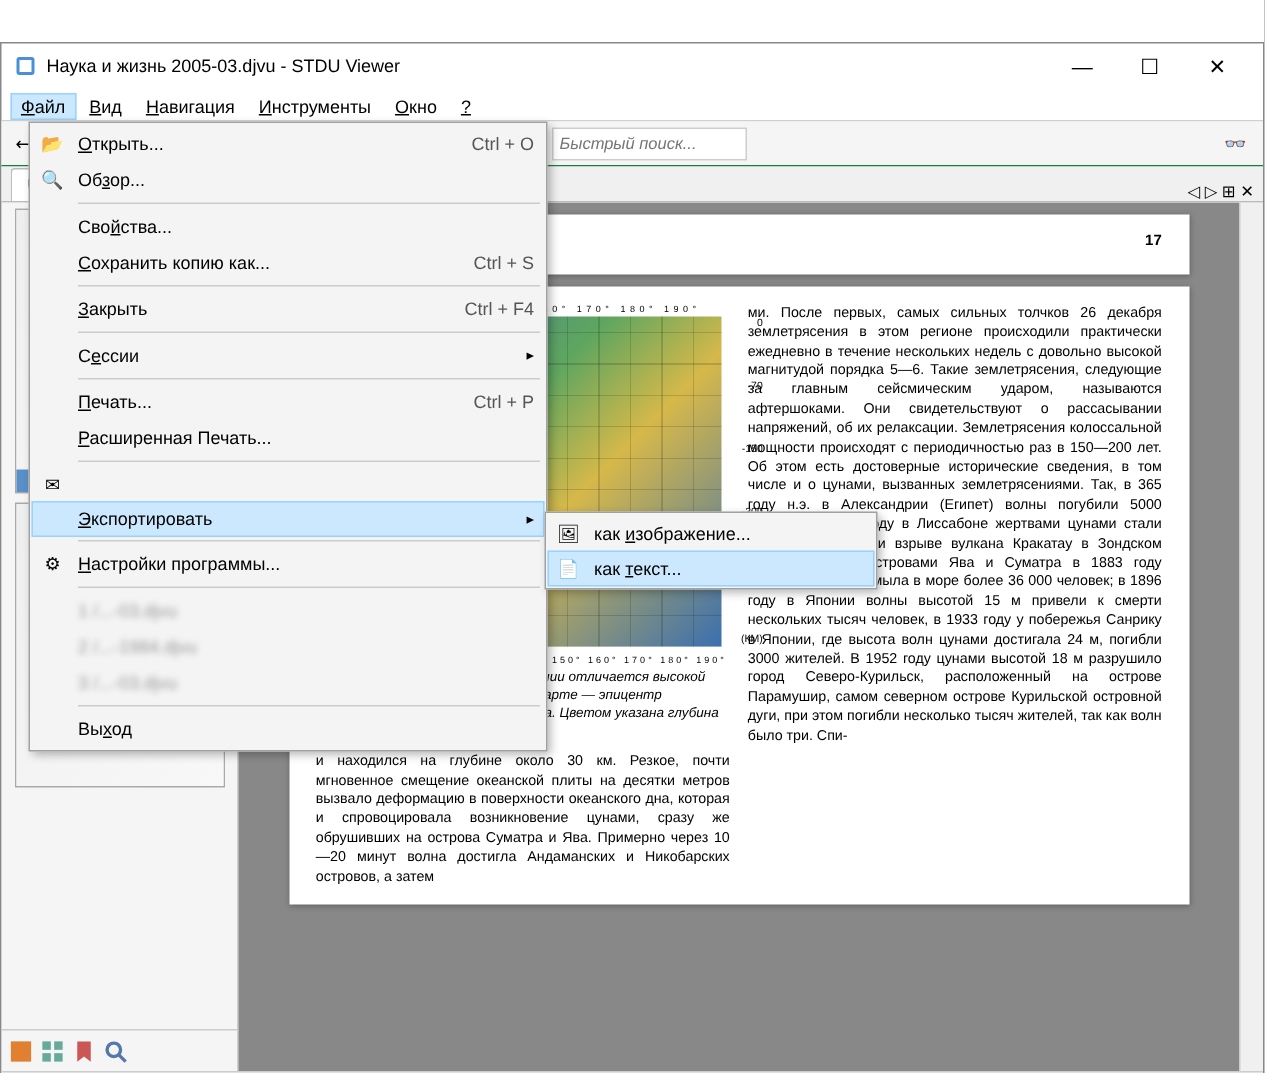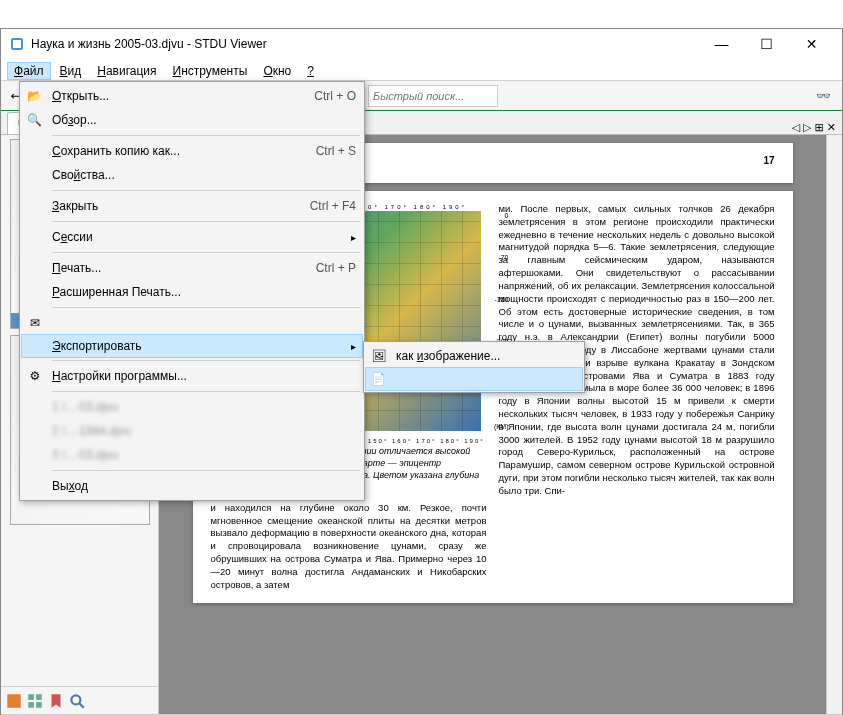--- a/index.html
+++ b/index.html
@@ -207,26 +207,26 @@
       <span class="micon">📂</span>
       <span class="label"><u>О</u>ткрыть...</span>
         <span class="shortcut">Ctrl + O</span>
     </div>
     <div class="menuitem">
       <span class="micon">🔍</span>
       <span class="label">Об<u>з</u>ор...</span>
     </div>
     <div class="menusep"></div>
     <div class="menuitem">
+        <span class="label">Сво<u>й</u>ства...</span>
+      </div>
+    <div class="menuitem">
       <span class="label"><u>С</u>охранить копию как...</span>
         <span class="shortcut">Ctrl + S</span>
     </div>
-    <div class="menuitem">
-        <span class="label">Сво<u>й</u>ства...</span>
-      </div>
     <div class="menusep"></div>
     <div class="menuitem">
         <span class="label"><u>З</u>акрыть</span>
         <span class="shortcut">Ctrl + F4</span>
       </div>
     <div class="menusep"></div>
     <div class="menuitem">
         <span class="label">С<u>е</u>ссии</span>
         <span class="arrow">▸</span>
       </div>
@@ -267,16 +267,17 @@
       </div>
   </div>
 
   <div class="submenu">
     <div class="menuitem">
       <span class="micon">🖼</span>
       <span class="label">как <u>и</u>зображение...</span>
     </div>
     <div class="menuitem highlight">
       <span class="micon">📄</span>
+      <span class="label">как <u>т</u>екст...</span>
     </div>
   </div>
 
 </div>
 
 </body></html>

